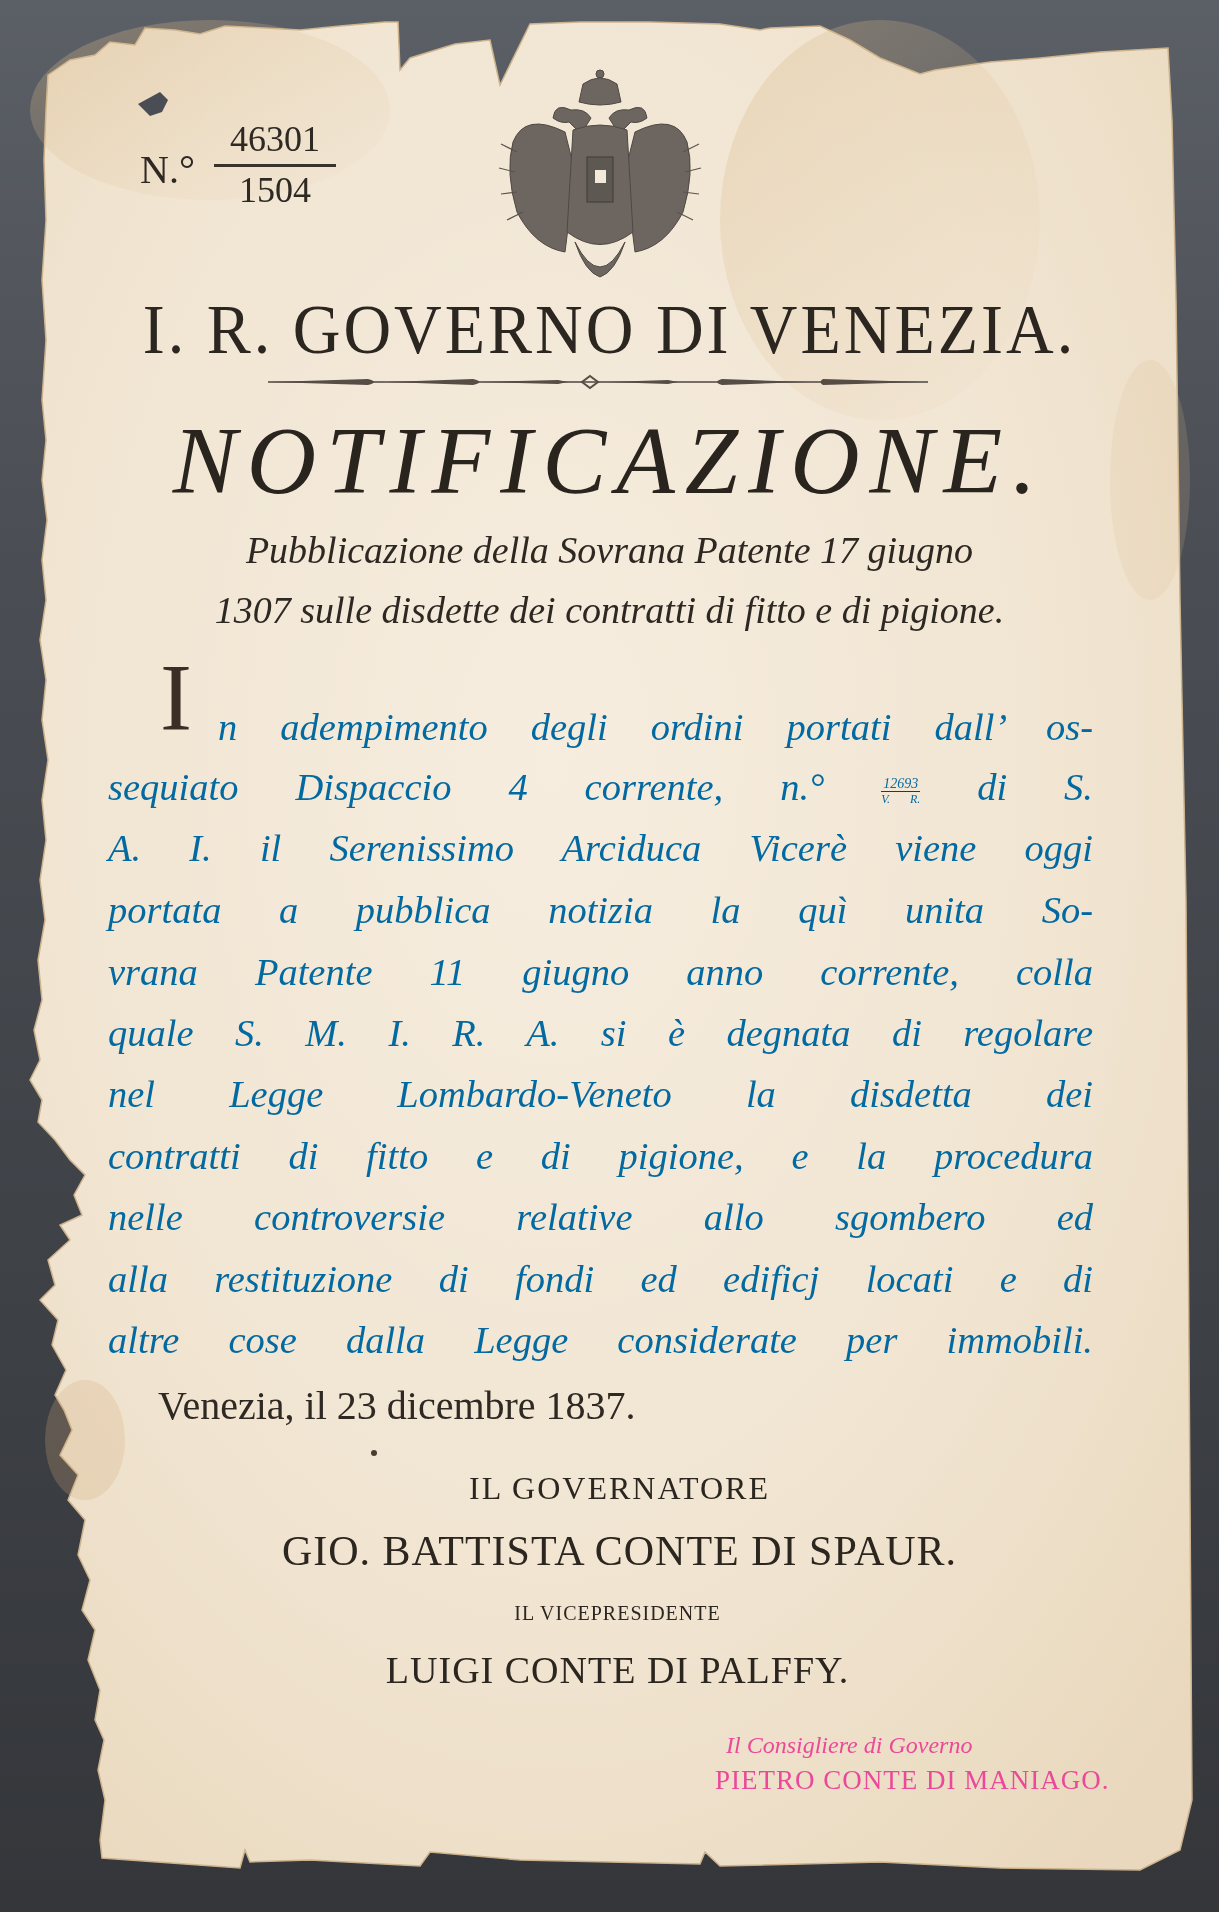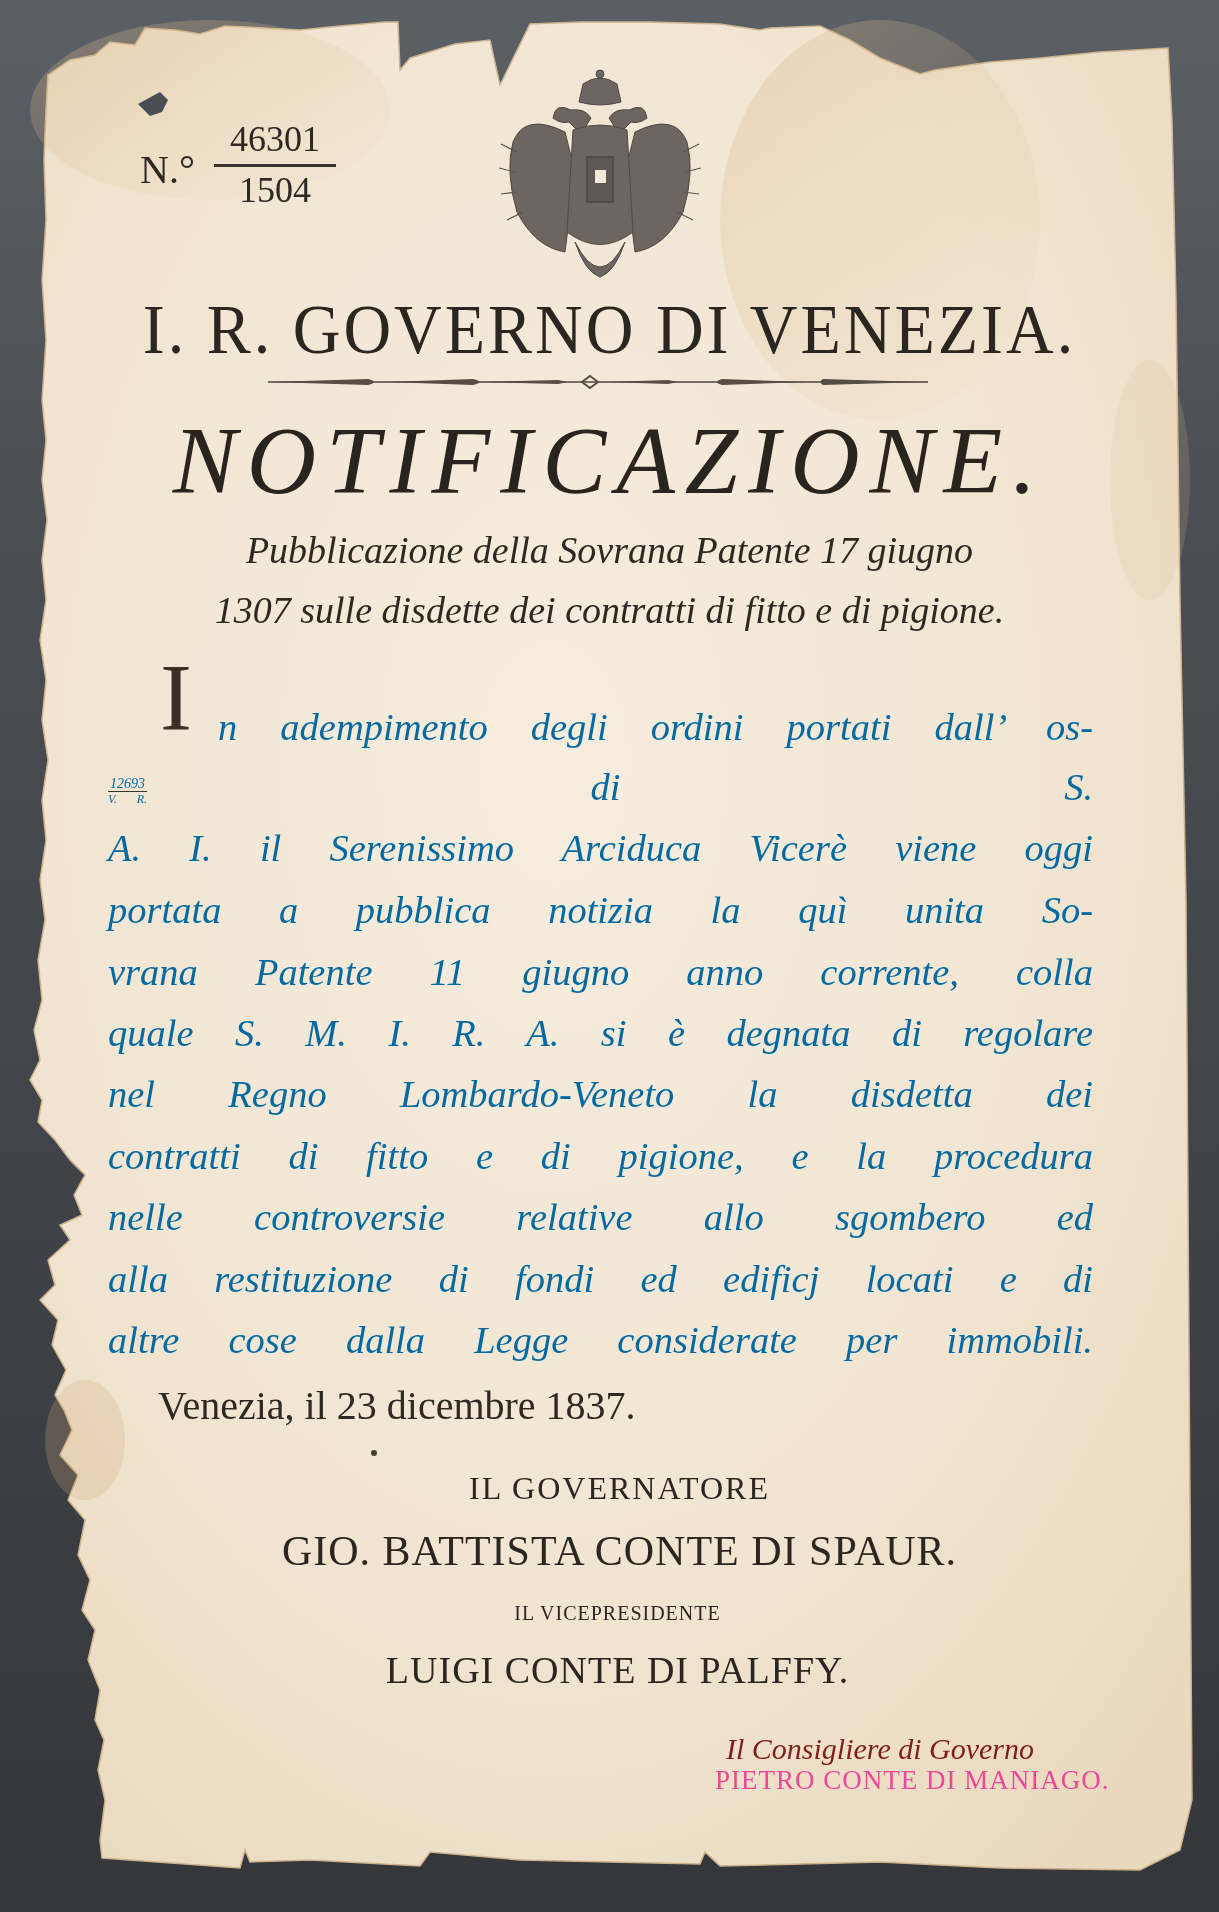--- a/index.html
+++ b/index.html
@@ -27,21 +27,21 @@
   .dropcap { position:absolute; left:160px; top:650px; font-family:"Liberation Serif", serif; font-size:96px; line-height:96px; color:#3a2f26; }
   .frac-inline { display:inline-block; vertical-align:middle; font-size:14px; line-height:15px; text-align:right; }
   .frac-inline .t { border-bottom:1.5px solid #3a332c; display:block; padding:0 2px; }
   .frac-inline .b { display:block; font-size:12px; }
   .date { left:158px; top:1382px; font-family:"Liberation Serif", serif; font-size:40px; color:#2f2923; }
   .sig-center { left:0; width:1219px; text-align:center; font-family:"Liberation Serif", serif; color:#2c2620; }
   .gov-title { top:1470px; font-size:32px; letter-spacing:2px; padding-left:10px; }
   .gov-name { top:1527px; font-size:42px; letter-spacing:1px; padding-left:10px; }
   .vice-title { top:1602px; font-size:20px; letter-spacing:1px; padding-left:8px; }
   .vice-name { top:1648px; font-size:38px; letter-spacing:1px; padding-left:8px; }
-  .cons-title { left:726px; top:1732px; font-family:"Liberation Serif", serif; font-style:italic; font-size:30px; color:#7f1d1d; }
+  .cons-title { left:726px; top:1732px; font-family:"Liberation Serif", serif; font-style:italic; font-size:24px; color:#ec4899; }
   .cons-name { left:715px; top:1765px; font-family:"Liberation Serif", serif; font-size:27px; letter-spacing:1px; color:#ec4899; }
   .dot { position:absolute; width:6px; height:6px; border-radius:50%; background:#4a3c30; }
 </style>
 </head>
 <body>
 
 <svg class="paper-svg" viewBox="0 0 1219 1912" xmlns="http://www.w3.org/2000/svg">
   <defs>
     <radialGradient id="paperGrad" cx="45%" cy="40%" r="75%">
       <stop offset="0%" stop-color="#f6eddf"></stop>
@@ -117,31 +117,32 @@
 </svg>
 
 <div class="abs notif">NOTIFICAZIONE.</div>
 
 <div class="abs subtitle sub1">Pubblicazione della Sovrana Patente 17 giugno</div>
 <div class="abs subtitle sub2">1307 sulle disdette dei contratti di fitto e di pigione.</div>
 
 <div class="dropcap">I</div>
 <div class="abs body-line" style="left:218px; width:875px; top:705px;">n adempimento degli ordini portati dall’ os-</div>
 <div class="abs body-line" style="top:765px; text-align-last:justify;">
+  <span>sequiato Dispaccio 4 corrente, n.°</span>
   <span class="frac-inline">
     <span class="t">12693</span>
     <span class="b">V. R.</span>
   </span>
   <span>di S.</span>
 </div>
 <div class="abs body-line" style="top:826px;">A. I. il Serenissimo Arciduca Vicerè viene oggi</div>
 <div class="abs body-line" style="top:888px;">portata a pubblica notizia la quì unita So-</div>
 <div class="abs body-line" style="top:950px;">vrana Patente 11 giugno anno corrente, colla</div>
 <div class="abs body-line" style="top:1011px;">quale S. M. I. R. A. si è degnata di regolare</div>
-<div class="abs body-line" style="top:1072px;">nel Regno Lombardo-Veneto la disdetta dei</div>
+<div class="abs body-line" style="top:1072px;">nel Legge Lombardo-Veneto la disdetta dei</div>
 <div class="abs body-line" style="top:1134px;">contratti di fitto e di pigione, e la procedura</div>
 <div class="abs body-line" style="top:1195px;">nelle controversie relative allo sgombero ed</div>
 <div class="abs body-line" style="top:1257px;">alla restituzione di fondi ed edificj locati e di</div>
 <div class="abs body-line" style="top:1318px;">altre cose dalla Legge considerate per immobili.</div>
 
 <div class="abs date">Venezia, il 23 dicembre 1837.</div>
 
 <span class="dot" style="left:371px; top:1450px;"></span>
 
 <div class="abs sig-center gov-title">IL GOVERNATORE</div>

